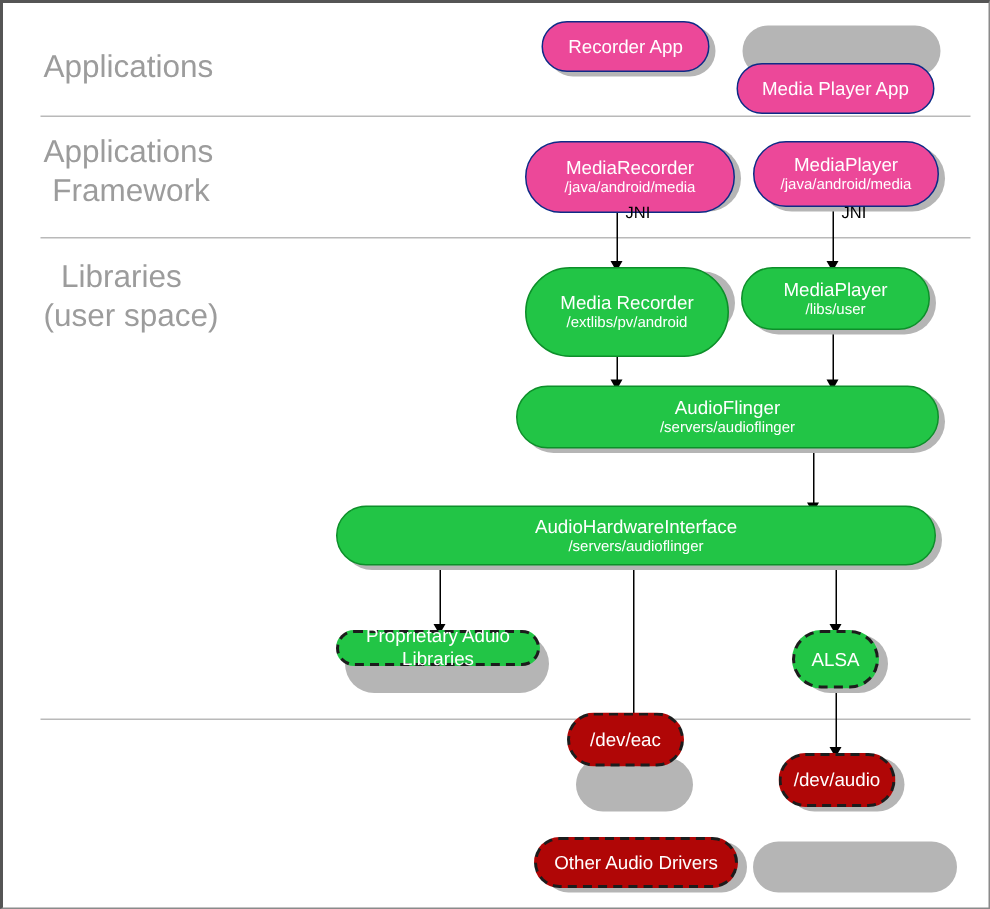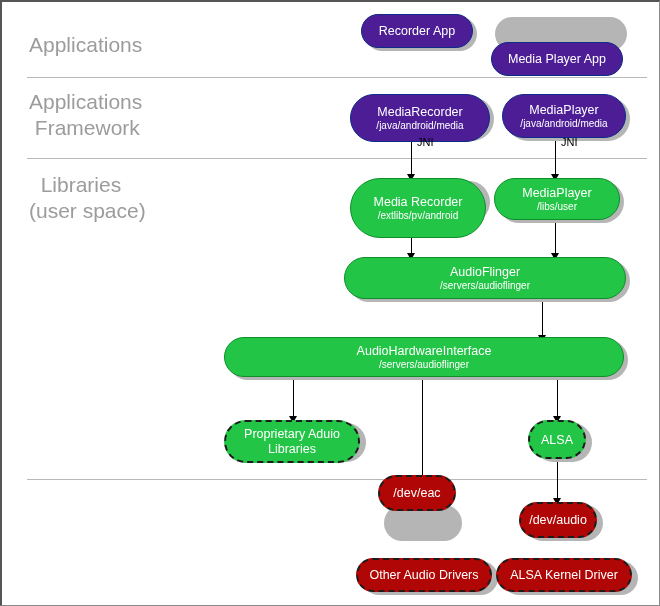--- a/index.html
+++ b/index.html
@@ -60,21 +60,21 @@
     white-space: nowrap;
   }
   .node .sub {
     font-size: 10px;
     line-height: 12px;
     white-space: nowrap;
   }
   .node.single .title { line-height: 16px; }
 
   .node.blue {
-    background: #4c1d95;
+    background: #ec4899;
     border: 1px solid #0d2madd;
     border: 1px solid #0d2b87;
   }
   .node.green {
     background: #22c546;
     border: 1px solid #0d8f2a;
   }
   .node.green.dashed {
     border: 2px dashed #1c1c1c;
   }
@@ -202,21 +202,21 @@
     <span class="sub">/servers/audioflinger</span>
   </div>
 
   <div class="shadow" style="left:226px; top:338px; width:400px; height:40px;"></div>
   <div class="node green" style="left:222px; top:335px; width:400px; height:40px;">
     <span class="title">AudioHardwareInterface</span>
     <span class="sub">/servers/audioflinger</span>
   </div>
 
   <div class="shadow" style="left:228px; top:421px; width:136px; height:39px;"></div>
-  <div class="node green dashed" style="left:222px; top:418px; width:136px; height:43px;">
+  <div class="node green dashed" style="left:222px; top:418px; width:136px; height:24px;">
     <span class="title">Proprietary Aduio</span>
     <span class="title">Libraries</span>
   </div>
 
   <div class="shadow" style="left:532px; top:421px; width:58px; height:39px;"></div>
   <div class="node green dashed single" style="left:526px; top:418px; width:58px; height:39px;">
     <span class="title">ALSA</span>
   </div>
 
   <div class="shadow" style="left:382px; top:503px; width:78px; height:36px;"></div>
@@ -228,17 +228,14 @@
   <div class="node red single" style="left:517px; top:500px; width:78px; height:36px;">
     <span class="title">/dev/audio</span>
   </div>
 
   <div class="shadow" style="left:360px; top:559px; width:136px; height:34px;"></div>
   <div class="node red single" style="left:354px; top:556px; width:136px; height:34px;">
     <span class="title">Other Audio Drivers</span>
   </div>
 
   <div class="shadow" style="left:500px; top:559px; width:136px; height:34px;"></div>
-  <div class="node red single" style="left:494px; top:556px; width:136px; height:34px;">
-    <span class="title">ALSA Kernel Driver</span>
-  </div>
 
 </div>
 
 </body></html>

